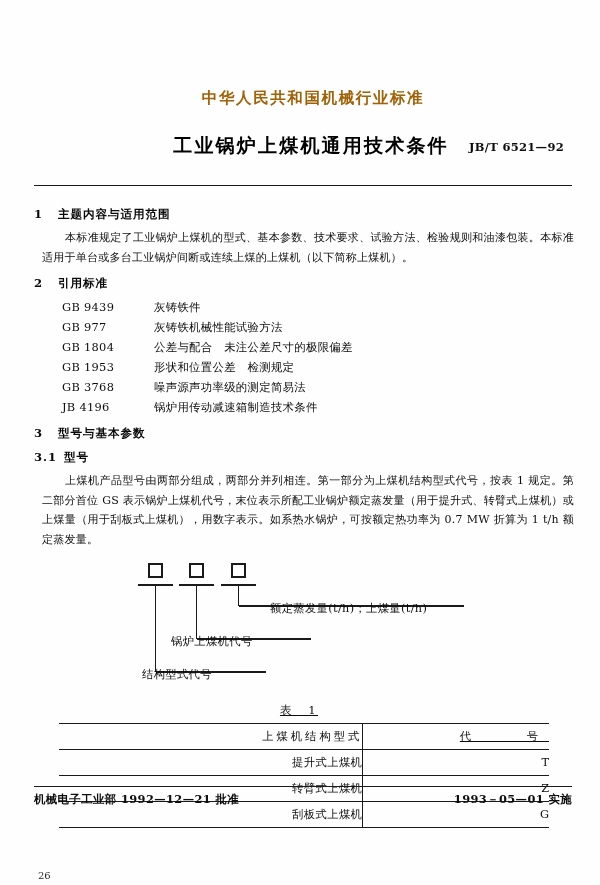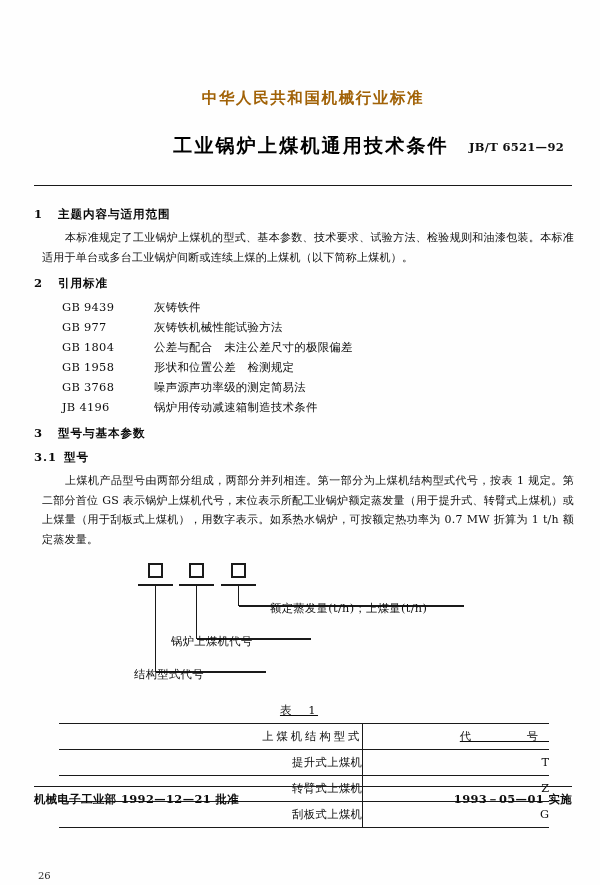--- a/index.html
+++ b/index.html
@@ -136,21 +136,21 @@
   }
   .dg-label {
     position: absolute;
     font-size: 11.3px;
     letter-spacing: 0.35px;
     white-space: nowrap;
     color: #0d0d0d;
   }
   .dg-label-1 { left: 236px; top: 42px; }
   .dg-label-2 { left: 137px; top: 75px; }
-  .dg-label-3 { left: 100px;  top: 108px; }
+  .dg-label-3 { left: 108px;  top: 108px; }
 
   
   .table-caption {
     text-align: center;
     font-size: 11.6px;
     letter-spacing: 2.5px;
     margin: 12px 0 5px 0;
     padding-right: 10px;
     text-decoration: underline;
   }
@@ -252,21 +252,21 @@
       </div>
       <div class="ref-row">
         <span class="ref-code">GB 977</span>
         <span class="ref-name">灰铸铁机械性能试验方法</span>
       </div>
       <div class="ref-row">
         <span class="ref-code">GB 1804</span>
         <span class="ref-name">公差与配合　未注公差尺寸的极限偏差</span>
       </div>
       <div class="ref-row">
-        <span class="ref-code">GB 1958</span>
+        <span class="ref-code">GB 1953</span>
         <span class="ref-name">形状和位置公差　检测规定</span>
       </div>
       <div class="ref-row">
         <span class="ref-code">GB 3768</span>
         <span class="ref-name">噪声源声功率级的测定简易法</span>
       </div>
       <div class="ref-row">
         <span class="ref-code">JB 4196</span>
         <span class="ref-name">锅炉用传动减速箱制造技术条件</span>
       </div>

